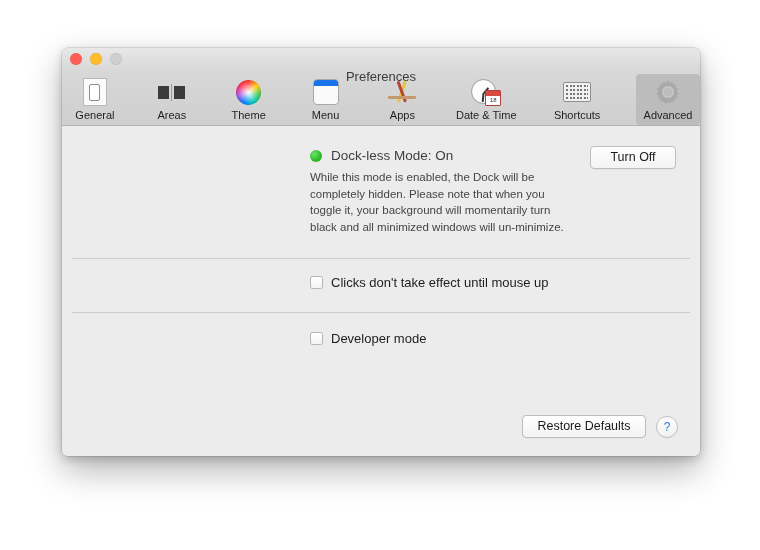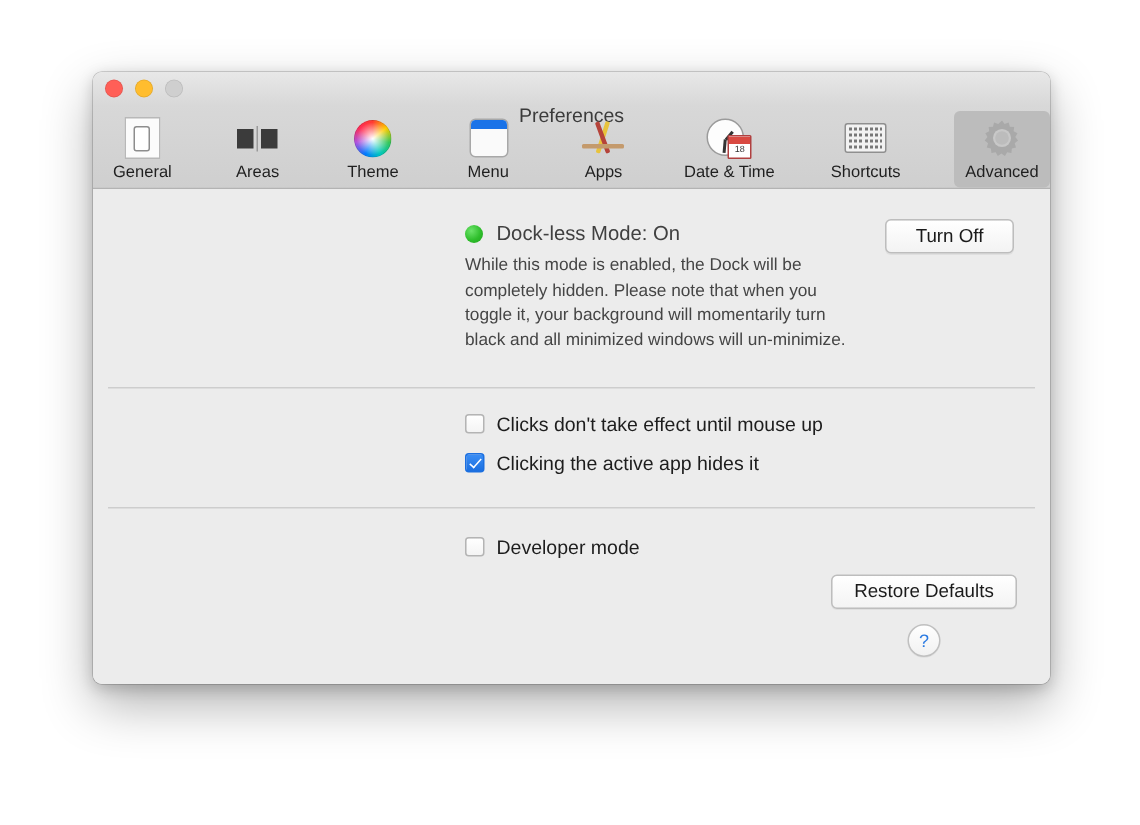--- a/index.html
+++ b/index.html
@@ -261,21 +261,20 @@
   .clabel { font-size: 13px; color: #1d1d1d; }
   .clabel.disabled { color: #b0b0b0; }
 
   .footer {
     position: absolute;
     right: 22px;
     bottom: 18px;
     display: flex;
     align-items: center;
     gap: 10px;
-    flex-direction: column;
   }
   .btn-restore { min-width: 124px; text-align: center; }
   .help {
     width: 20px; height: 20px; border-radius: 50%;
     background: linear-gradient(to bottom,#ffffff,#f1f1f1);
     border: 1px solid #c0c0c0;
     color: #2a7ae2;
     font-size: 12px;
     display: flex; align-items: center; justify-content: center;
     box-shadow: 0 0.5px 0.5px rgba(0,0,0,0.06);
@@ -399,24 +398,20 @@
       <button class="btn btn-turnoff">Turn Off</button>
     </div>
 
     <div class="sep s1"></div>
 
     <div class="checks">
       <div class="crow">
         <div class="cbox"></div>
         <div class="clabel">Clicks don't take effect until mouse up</div>
       </div>
-      <div class="crow">
-        <div class="cbox checked"></div>
-        <div class="clabel">Clicking the active app hides it</div>
-      </div>
     </div>
 
     <div class="sep s2"></div>
 
     <div class="checks second">
       <div class="crow">
         <div class="cbox"></div>
         <div class="clabel">Developer mode</div>
       </div>
     </div>

